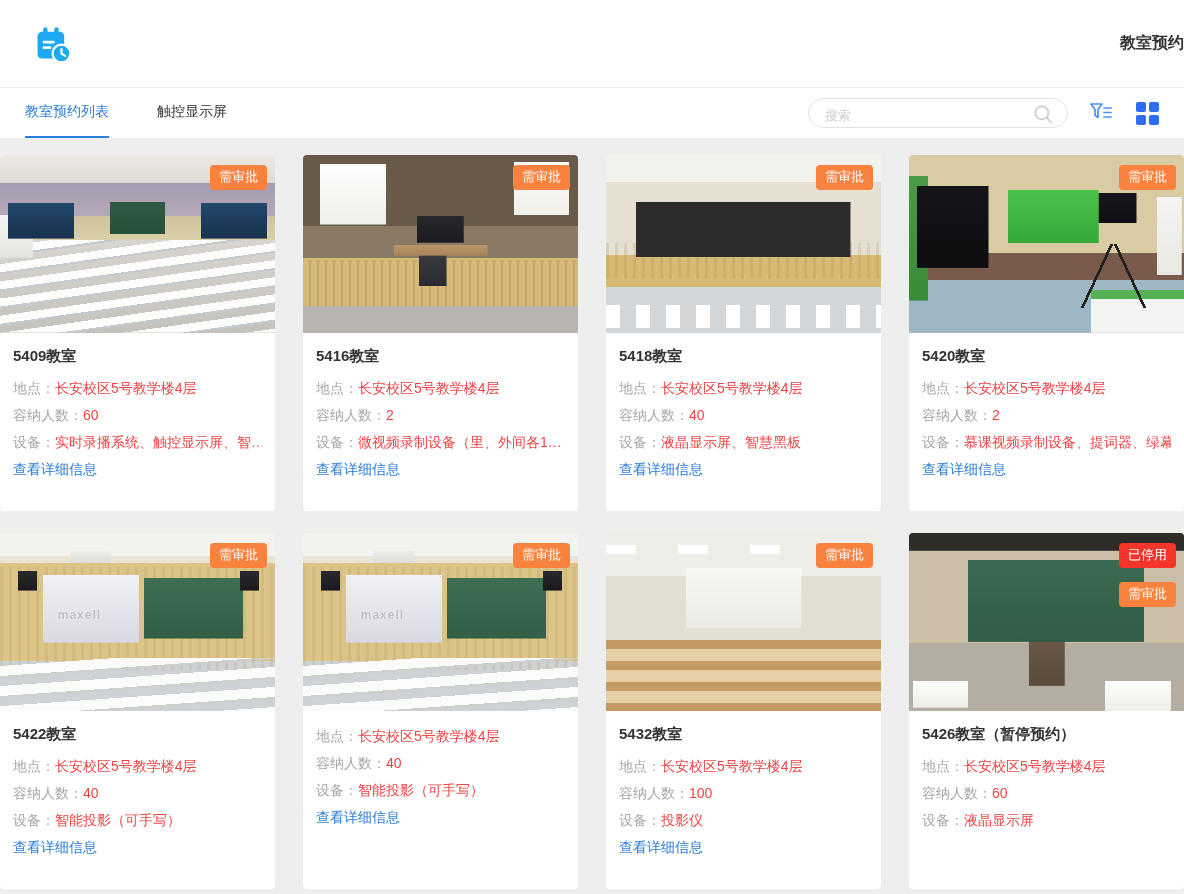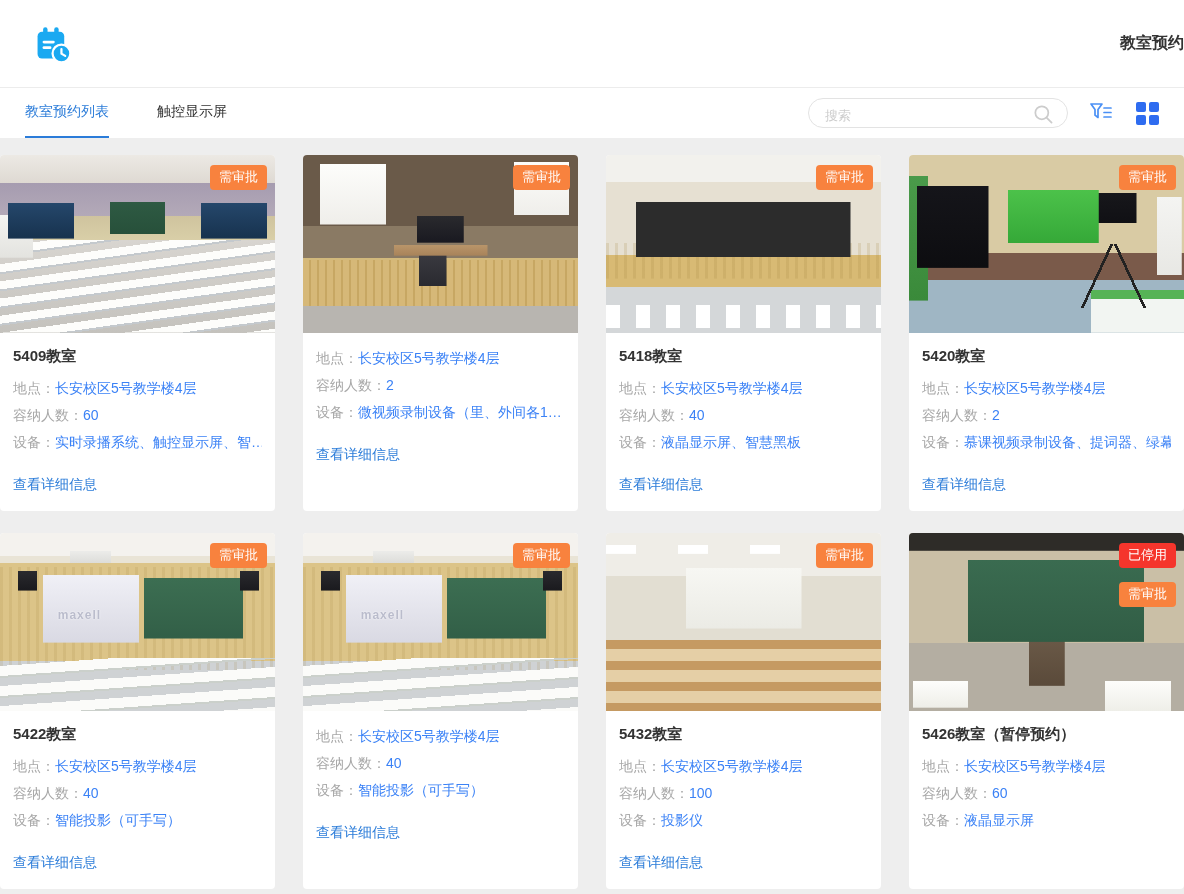--- a/index.html
+++ b/index.html
@@ -73,23 +73,23 @@
     font-size:12px; font-weight:bold; letter-spacing:1px;
     color:#babccc; text-shadow:0 0 2px #fff;
   }
   .card-info { height:178px; padding:12px 13px 0; }
   .card-title { font-size:15px; font-weight:bold; color:#333; margin:2px 0 9px; }
   .row {
     font-size:14px; line-height:27px;
     white-space:nowrap; overflow:hidden;
   }
   .row .lbl { color:#a8a8a8; }
-  .row .val { color:#3b82f6;text-align:center; }
+  .row .val { color:#ef4444;text-align:center; }
   .details-link {
-    display:inline-block; margin-top:20px;
+    display:inline-block; margin-top:5px;
     font-size:14px; color:#2b7cd9; text-decoration:none; cursor:pointer;
   }
 
   
   .photo.v1 { background:
     linear-gradient(#25476b,#17324e) no-repeat 4% 34%/24% 20%,
     linear-gradient(#2e5a43,#27503a) no-repeat 50% 32%/20% 18%,
     linear-gradient(#25476b,#17324e) no-repeat 96% 34%/24% 20%,
     linear-gradient(#f4f4f2,#e3e3df) no-repeat 0 44%/12% 24%,
     repeating-linear-gradient(172deg, rgba(255,255,255,0) 0 7px, #fdfdfb 7px 15px, #c4c9cd 15px 17px) no-repeat 0 100%/100% 52%,
@@ -205,20 +205,21 @@
   </article>
 
   <article class="card">
     <div class="photo v2">
 
       <div class="badges">
           <span class="badge" style="background: rgb(248, 130, 62);">需审批</span>
         </div>
     </div>
     <div class="card-info">
+      <h3 class="card-title">5416教室</h3>
       <div class="rows">
           <div class="row"><span class="lbl">地点：</span><span class="val">长安校区5号教学楼4层</span></div>
           <div class="row"><span class="lbl">容纳人数：</span><span class="val">2</span></div>
           <div class="row"><span class="lbl">设备：</span><span class="val">微视频录制设备（里、外间各1…</span></div>
         </div>
       <a class="details-link">查看详细信息</a>
     </div>
   </article>
 
   <article class="card">

